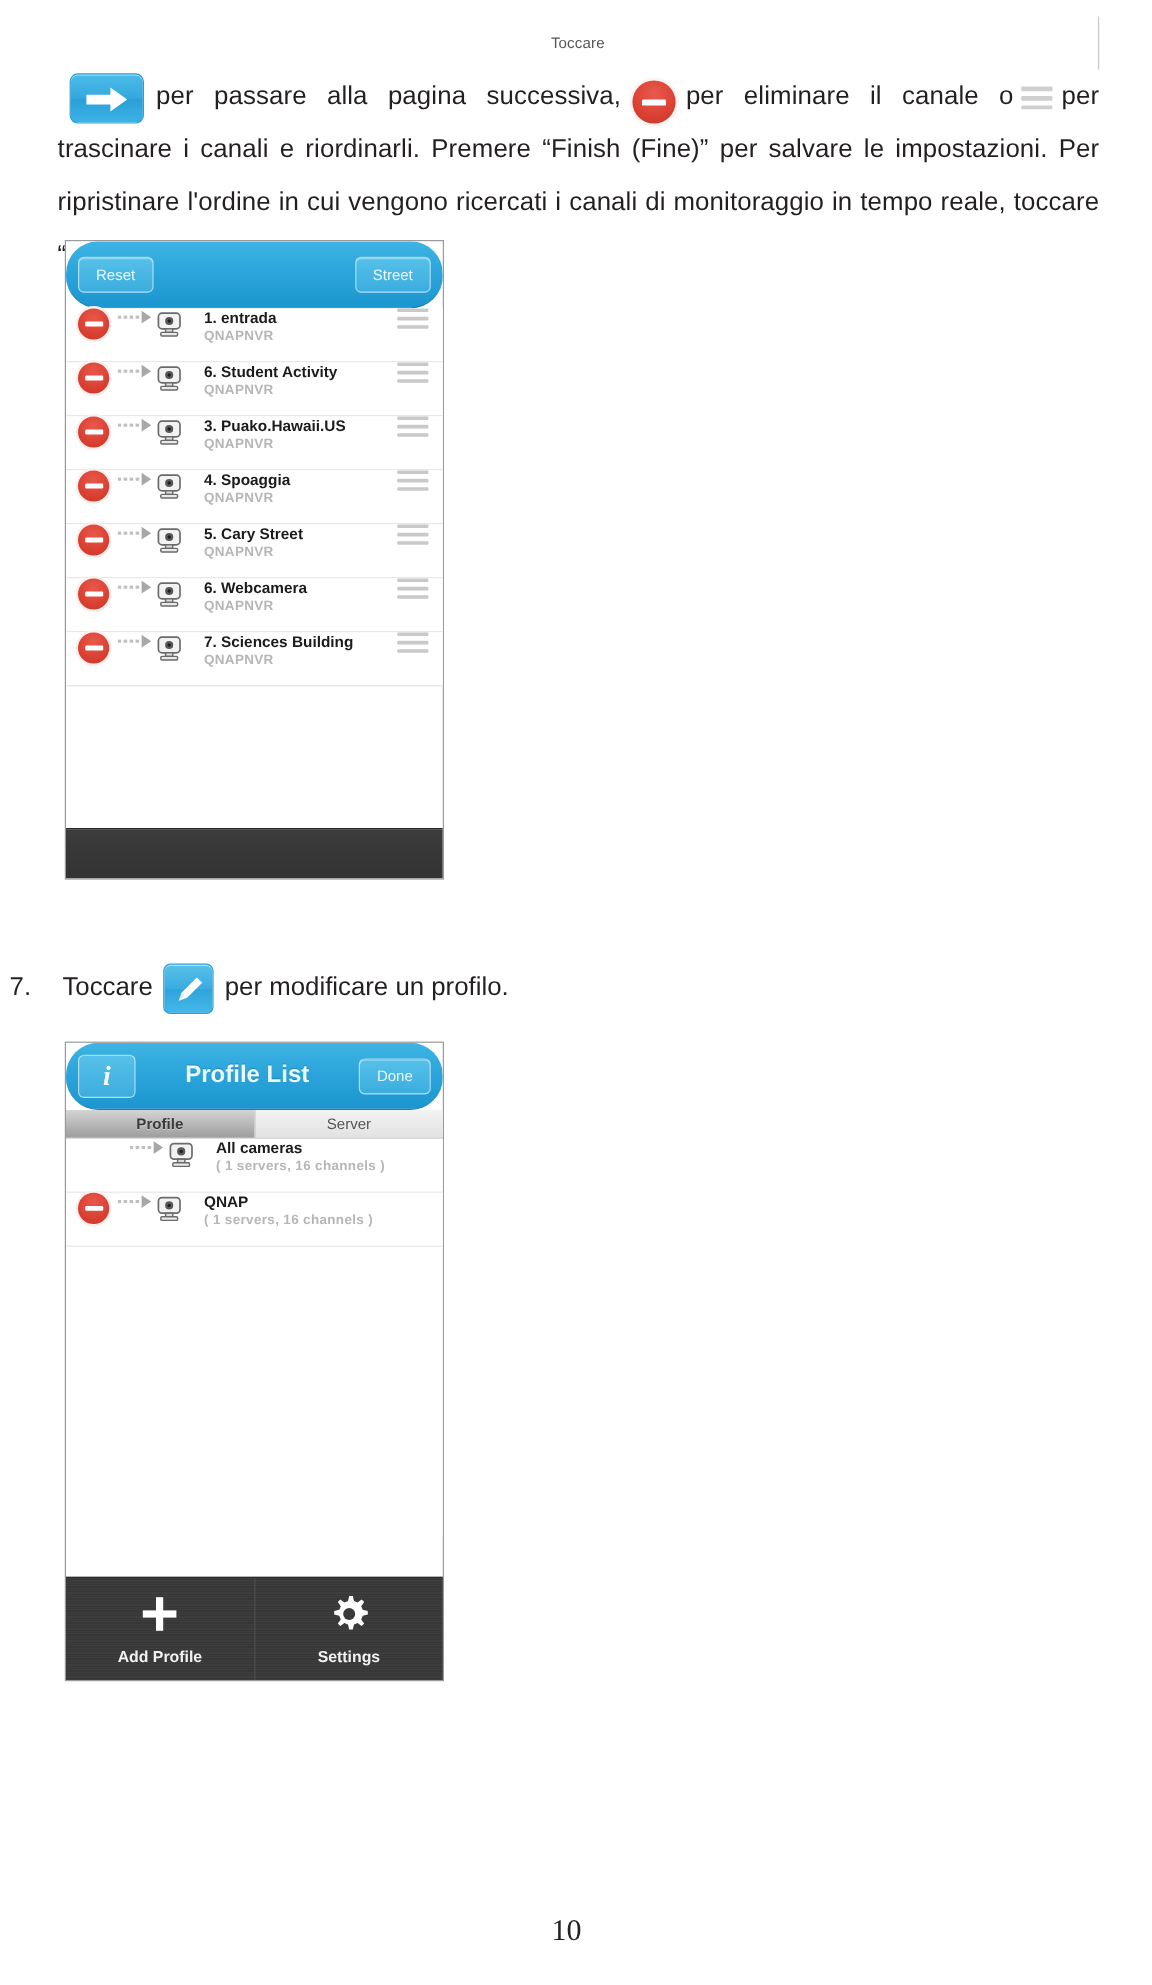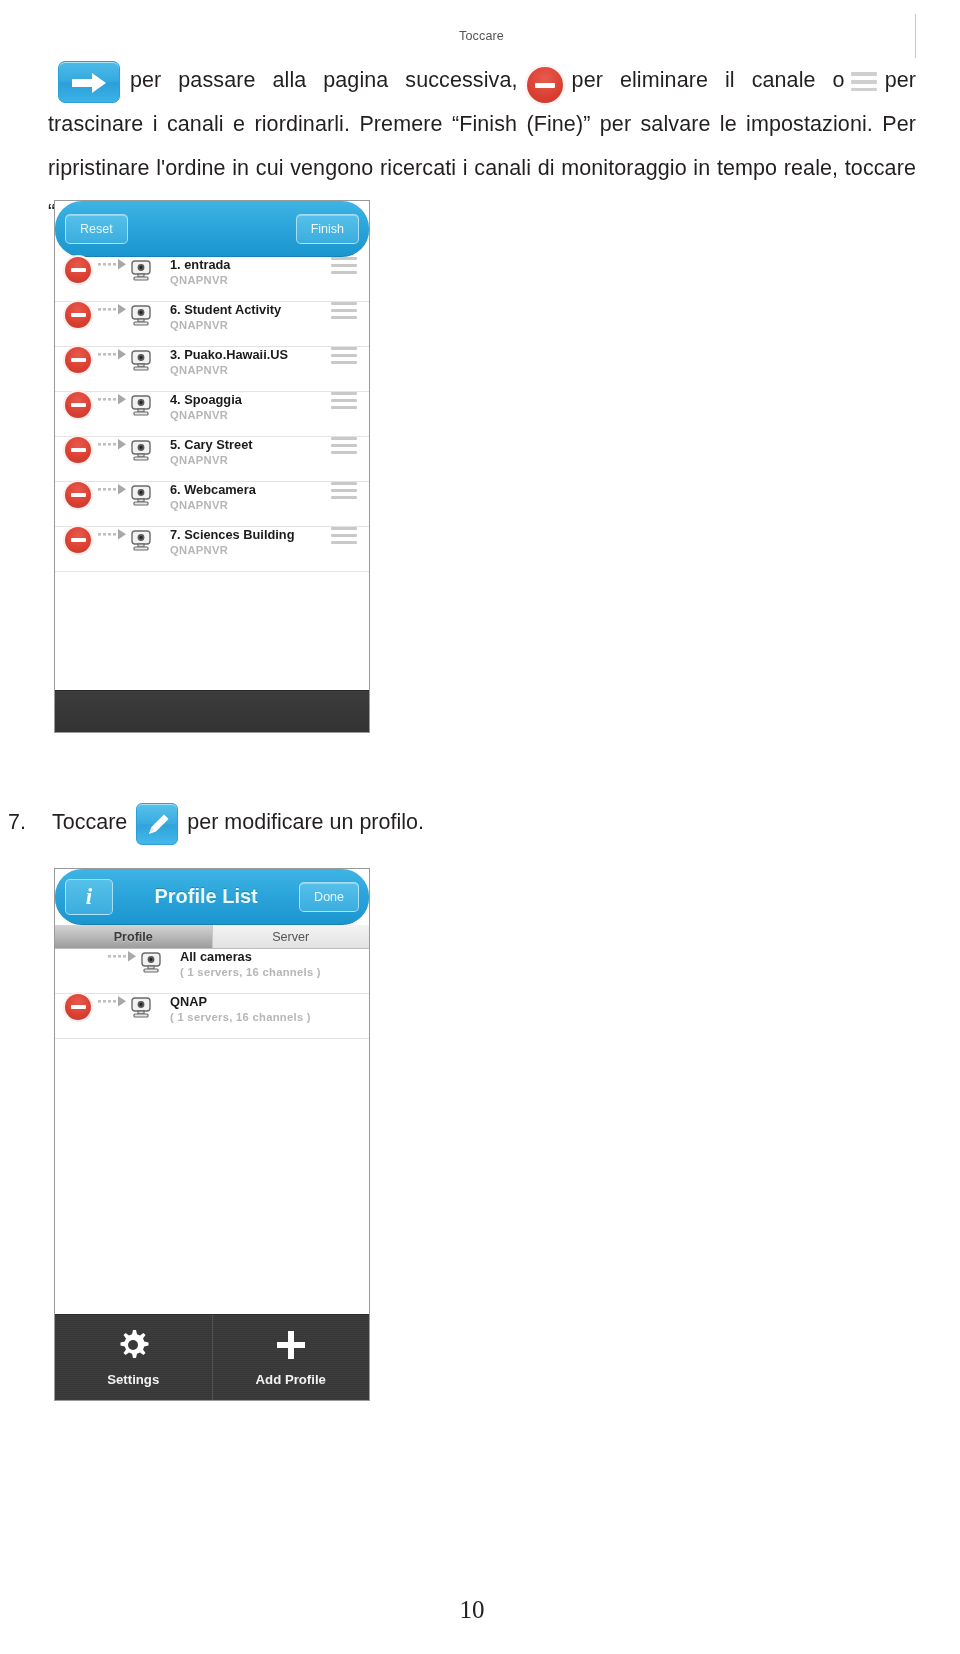--- a/index.html
+++ b/index.html
@@ -294,21 +294,21 @@
     <span class="seg">Toccare</span><span class="ico-inline ico-arrow"><svg width="40" height="26" viewBox="0 0 40 26">
           <path d="M2 9 h20 V3 l14 10 -14 10 v-6 H2 z" fill="#ffffff"></path>
         </svg></span><span>per passare alla pagina successiva,</span><span class="ico-inline ico-minus-red"></span><span>per eliminare il canale</span>
     <span>o</span><span class="ico-inline ico-hamb"><i></i><i></i><i></i></span><span>per trascinare i canali e riordinarli. Premere “Finish (Fine)” per salvare le impostazioni. Per ripristinare l'ordine in cui vengono ricercati i canali di monitoraggio in tempo reale, toccare “Reset”.</span>
   </div>
 </div>
 
 <div class="shot" id="shot-channels">
   <div class="navbar">
     <div class="navbtn">Reset</div>
-    <div class="navbtn">Finish</div>
+    <div class="navbtn">Street</div>
   </div>
   <div class="rows" id="channel-rows">
       <div class="row">
         <div class="row-del"></div>
         <div class="row-arrow">
           <svg width="30" height="14" viewBox="0 0 30 14">
             <g fill="#c0c0c0">
               <rect x="0" y="6" width="3" height="2.6"></rect>
               <rect x="5" y="6" width="3" height="2.6"></rect>
               <rect x="10" y="6" width="3" height="2.6"></rect>
@@ -588,28 +588,28 @@
         <div class="row-text">
           <div class="row-title">QNAP</div>
           <div class="row-sub">( 1 servers, 16 channels )</div>
         </div>
       </div>
     </div>
   <div class="blank-fill" style="height:240px;"></div>
   <div class="toolbar" id="profile-toolbar">
       <div class="tb-item">
         <span><svg width="34" height="34" viewBox="0 0 34 34">
+            <rect x="14" y="3" width="6" height="28" fill="#fff"></rect>
+            <rect x="3" y="14" width="28" height="6" fill="#fff"></rect>
+          </svg></span>
+        <span class="tb-label">Add Profile</span>
+      </div>
+      <div class="tb-item">
+        <span><svg width="34" height="34" viewBox="0 0 34 34">
             <path d="M17 2 l3 0 1 4.2 3 1.3 3.4-2.5 2.1 2.1 -2.5 3.4 1.3 3 4.2 1 0 3 -4.2 1 -1.3 3 2.5 3.4 -2.1 2.1 -3.4-2.5 -3 1.3 -1 4.2 -3 0 -1-4.2 -3-1.3 -3.4 2.5 -2.1-2.1 2.5-3.4 -1.3-3 -4.2-1 0-3 4.2-1 1.3-3 -2.5-3.4 2.1-2.1 3.4 2.5 3-1.3 z" fill="#fff"></path>
             <circle cx="17" cy="17" r="5" fill="#3a3a3a"></circle>
           </svg></span>
         <span class="tb-label">Settings</span>
       </div>
-      <div class="tb-item">
-        <span><svg width="34" height="34" viewBox="0 0 34 34">
-            <rect x="14" y="3" width="6" height="28" fill="#fff"></rect>
-            <rect x="3" y="14" width="28" height="6" fill="#fff"></rect>
-          </svg></span>
-        <span class="tb-label">Add Profile</span>
-      </div>
     </div>
 </div>
 
 <div class="pageno">10</div>
 
 </body></html>

